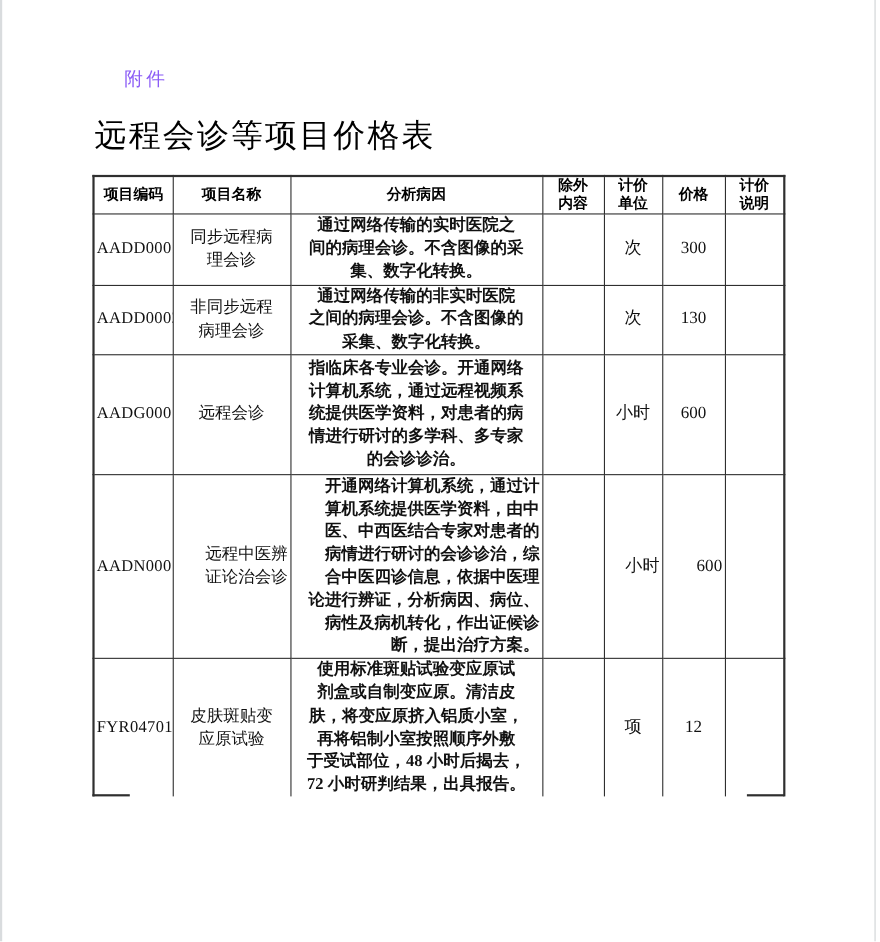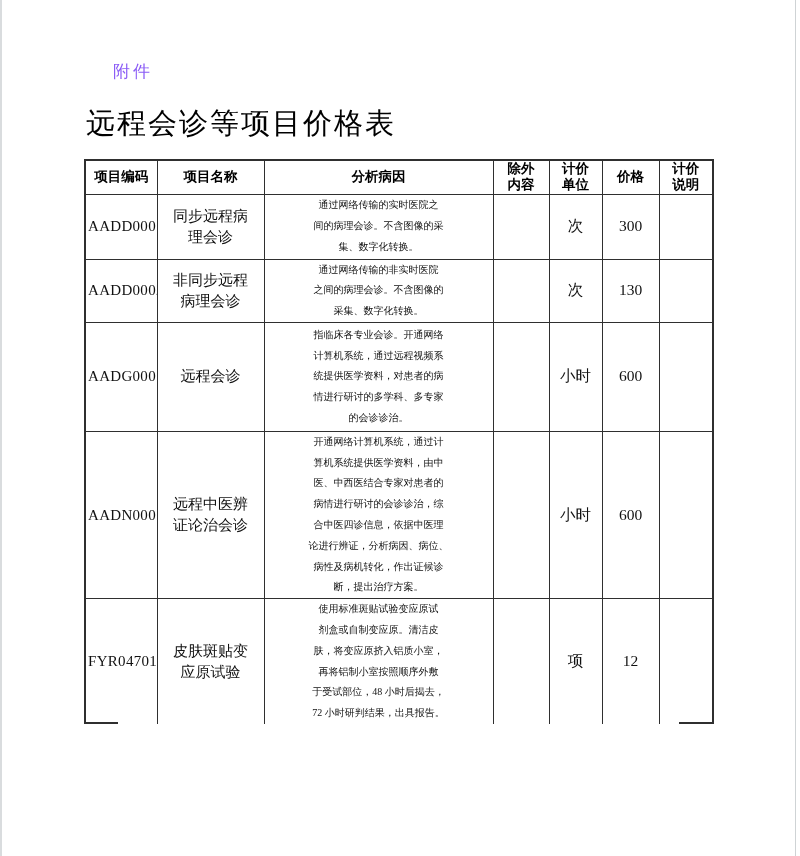--- a/index.html
+++ b/index.html
@@ -60,27 +60,27 @@
     height: 34px;
     color: #000;
   }
   .price-table td {
     font-size: 15px;
     line-height: 20.8px;
     padding: 0 2px;
     color: #111;
   }
   td.cell-code { font-size: 15px; letter-spacing: 0.3px; }
-  td.cell-content { font-size: 10px; }
+  td.cell-content { font-size: 15px; font-weight: bold; }
   td.cell-price, td.cell-unit { font-size: 15.5px; }
 
   tr.r1 td { height: 65px; }
   tr.r2 td { height: 63px; }
   tr.r3 td { height: 109px; }
-  tr.r4 td { height: 166px; }
+  tr.r4 td { height: 166px; text-align: right; }
   tr.r5 td { height: 125px; }
 
   .bottom-hook {
     position: absolute;
     top: 722px; height: 2px;
     background: #2f2f2f;
   }
   .bottom-hook.left { left: 84px; width: 34px; }
   .bottom-hook.right { left: 679px; width: 34px; }
 </style>

